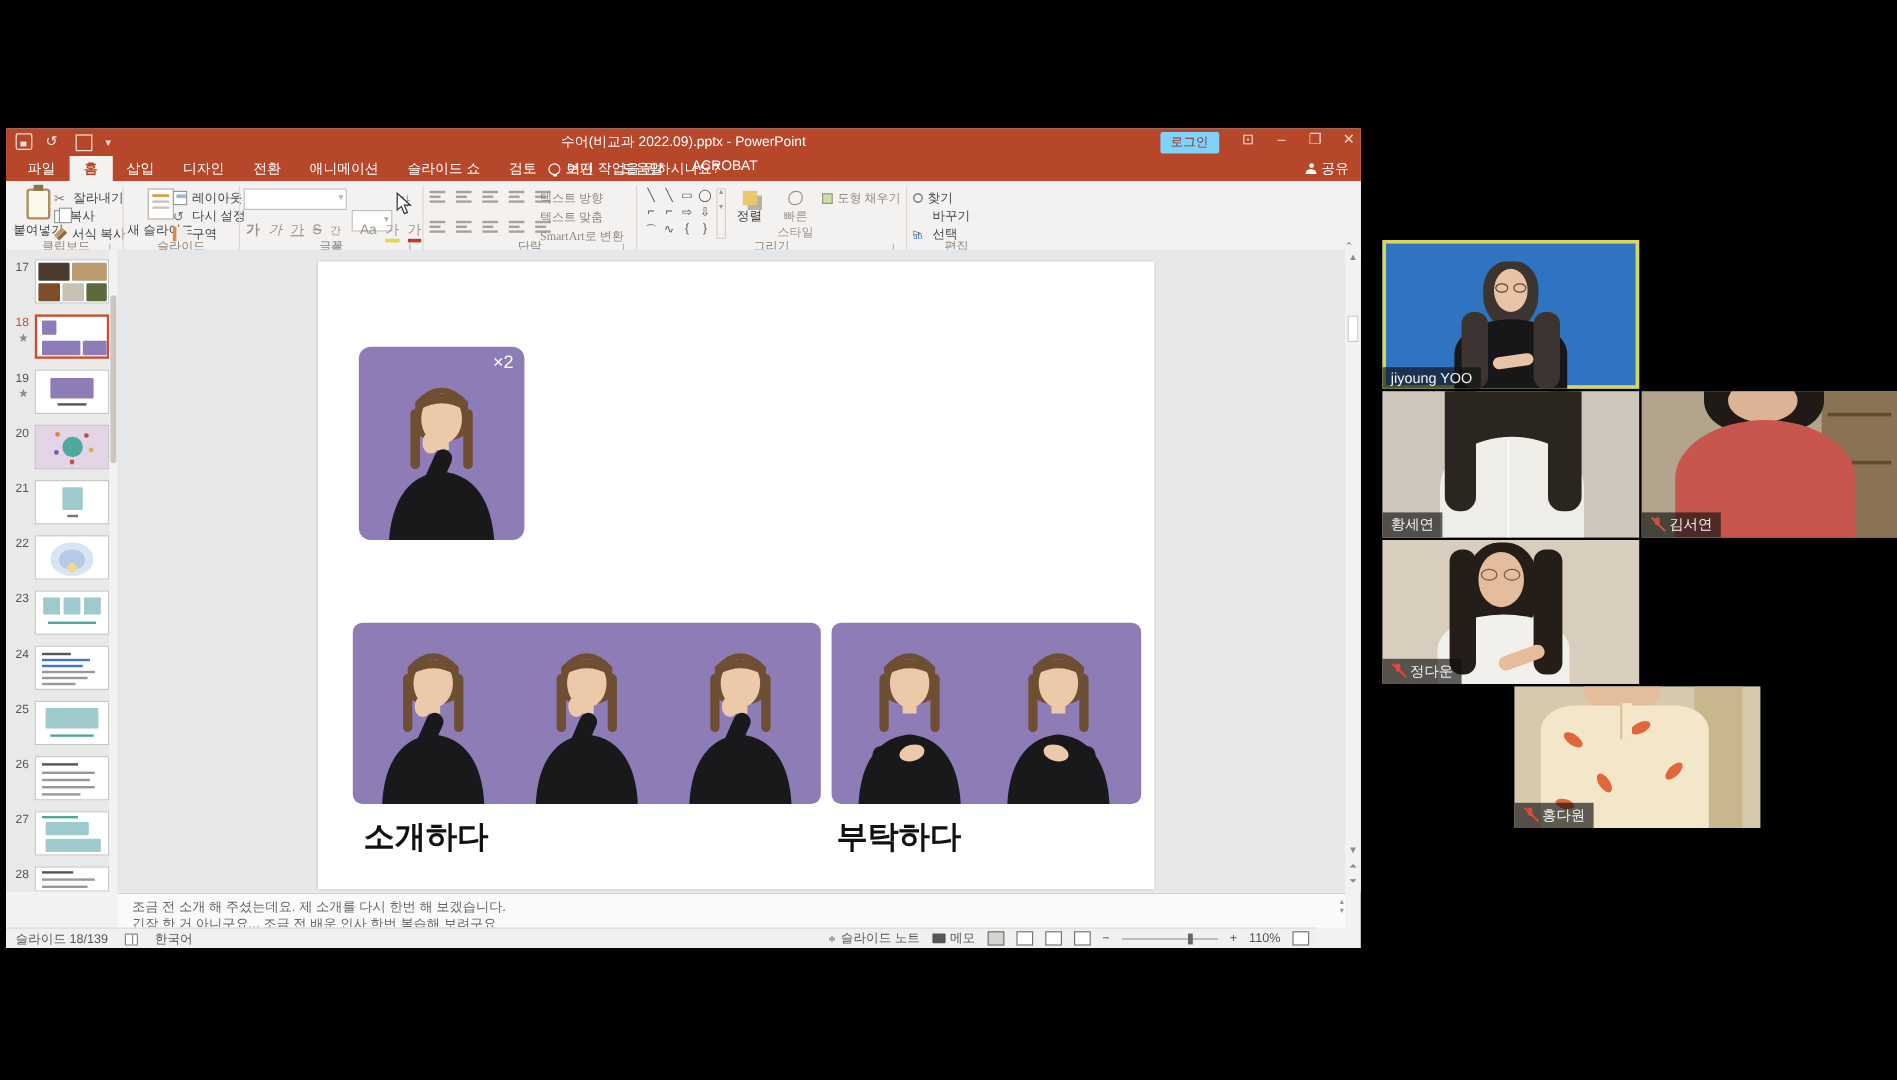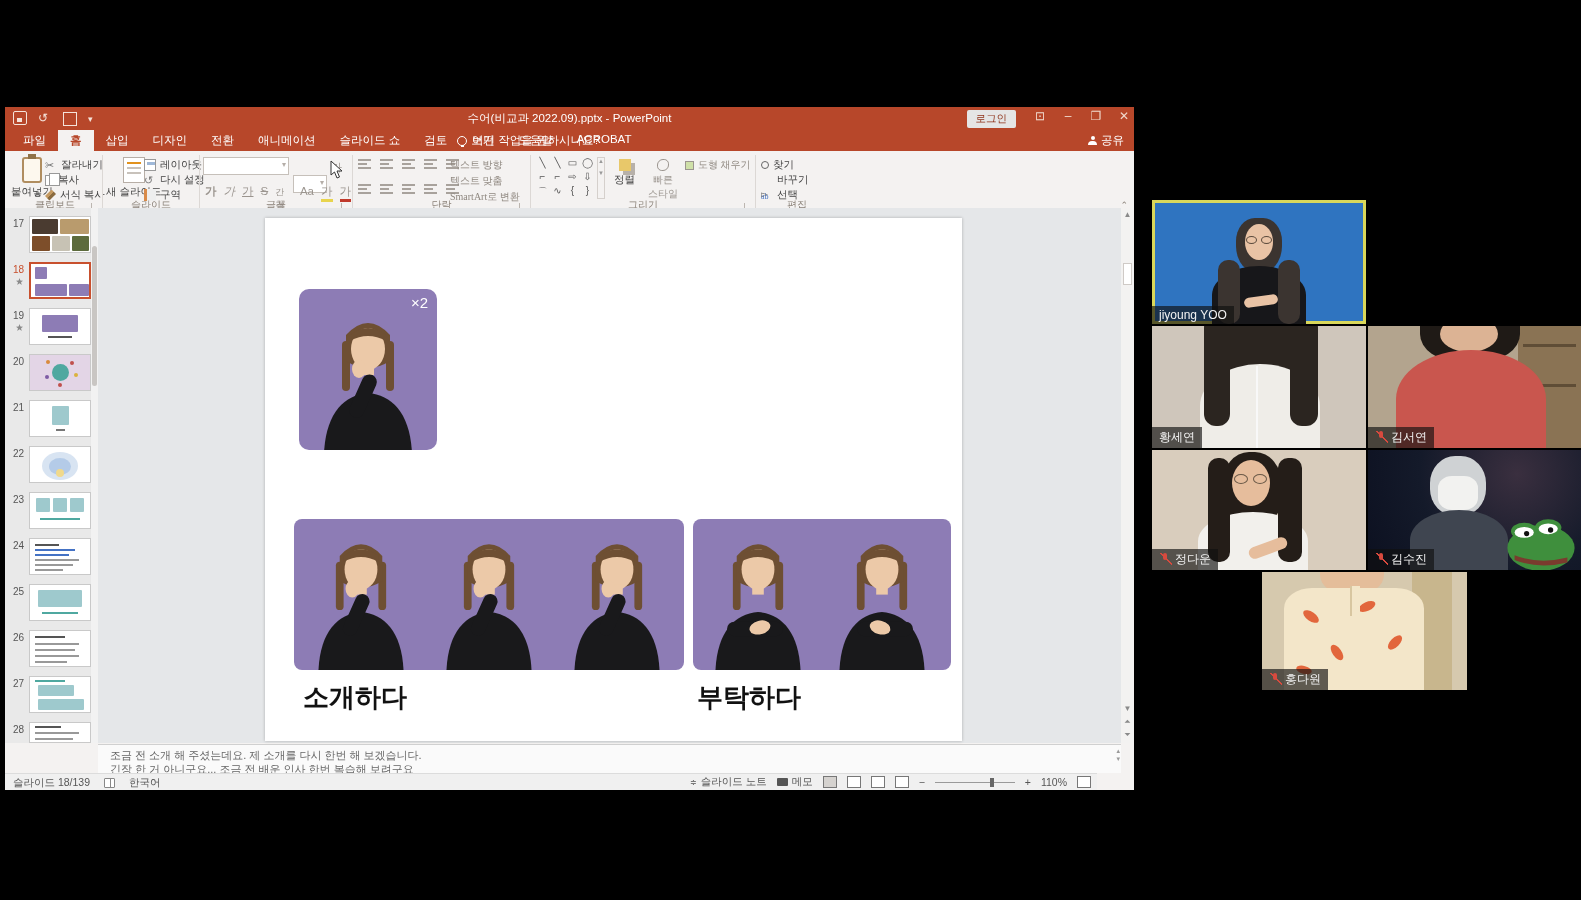--- a/index.html
+++ b/index.html
@@ -20,21 +20,21 @@
       repeating-linear-gradient(100deg, #8e3b20 0 6px, transparent 6px 14px);
   }
   .qat { position:absolute; left:8px; top:3px; display:flex; gap:11px; align-items:center; color:#f5e3da; font-size:12px; }
   .qat .qi { width:14px; height:14px; display:inline-block; position:relative; }
   .qi-save { border:1.5px solid #f5e3da; border-radius:2px; }
   .qi-save::after { content:""; position:absolute; left:3px; top:6px; width:5px; height:4px; background:#f5e3da; }
   .qi-undo::before { content:"\21BA"; font-size:12px; }
   .qi-present { border:1.5px solid #f5e3da; width:14px; height:10px; margin-top:2px; }
   .qi-more::before { content:"\25BE"; font-size:9px; }
   .tb-title { position:absolute; left:50%; transform:translateX(-50%); top:4px; font-size:11.5px; color:#fff; white-space:nowrap; }
-  .login-btn { position:absolute; right:118px; top:3px; background:#e5e5e5; color:#8E3118; font-size:10.5px; padding:2px 9px; border-radius:2px; }
+  .login-btn { position:absolute; right:118px; top:3px; background:#7dd3fc; color:#8E3118; font-size:10.5px; padding:2px 9px; border-radius:2px; }
   .win-ctl { position:absolute; right:4px; top:2px; display:flex; gap:16px; color:#f0d9cd; font-size:12px; align-items:center; }
   .wc { width:12px; text-align:center; }
 
   
   #tabrow { left:0; top:23px; width:1129px; height:21px; background:#B7472A; color:#fff; }
   .tabs { position:absolute; left:6px; top:0; display:flex; height:21px; }
   .tab { padding:3px 12px 0 12px; font-size:11.5px; white-space:nowrap; }
   .tab.sel { background:#F4F2F1; color:#B7472A; font-weight:bold; }
   .tellme { position:absolute; left:452px; top:3px; display:flex; gap:5px; align-items:center; font-size:11.5px; color:#fff; }
   .bulb { width:10px; height:10px; border:1.5px solid #fff; border-radius:50%; position:relative; }
@@ -620,39 +620,20 @@
     <div class="vbody" style="left:46px; top:62px; width:110px; height:58px; background:#f2f0ec;"></div>
     <div class="vhead" style="left:56px; top:8px; width:22px; height:104px; background:#241d18; border-radius:10px;"></div>
     <div class="vhead" style="left:126px; top:8px; width:24px; height:104px; background:#241d18; border-radius:10px;"></div>
     <div class="vhead" style="left:96px; top:92px; width:40px; height:12px; background:#e6bd9c; border-radius:6px; transform:rotate(-20deg);"></div>
     <div class="vlabel">
         <span class="mic-muted"></span>
         <span>정다운</span>
       </div>
   </div>
 
-  <div class="vtile" style="left:1368px; top:450px; width:213px; height:120px; background:radial-gradient(circle at 70% 20%, #3a2f3f 0%, #141a2a 55%, #0c1020 100%);">
-    <div class="vhead" style="left:62px; top:6px; width:56px; height:60px; background:#cfd2d4; border-radius:45%;"></div>
-    <div class="vhead" style="left:70px; top:26px; width:40px; height:34px; background:#f2f2f0; border-radius:35%;"></div>
-    <div class="vbody" style="left:42px; top:60px; width:98px; height:60px; background:#3f4550;"></div>
-    <svg viewBox="0 0 60 50" style="position:absolute; left:130px; top:62px; width:86px; height:60px;">
-      <ellipse cx="30" cy="30" rx="28" ry="19" fill="#3f8f3d"></ellipse>
-      <ellipse cx="16" cy="16" rx="11" ry="7" fill="#3f8f3d"></ellipse>
-      <ellipse cx="36" cy="13" rx="11" ry="7" fill="#3f8f3d"></ellipse>
-      <ellipse cx="16" cy="17" rx="8" ry="4.5" fill="#fff"></ellipse>
-      <ellipse cx="36" cy="14" rx="8" ry="4.5" fill="#fff"></ellipse>
-      <circle cx="18" cy="18" r="2.2" fill="#111"></circle>
-      <circle cx="38" cy="15" r="2.2" fill="#111"></circle>
-      <path d="M8 36 Q28 44 52 38 L52 42 Q28 48 8 40 Z" fill="#7a3b2e"></path>
-    </svg>
-    <div class="vlabel">
-        <span class="mic-muted"></span>
-        <span>김수진</span>
-      </div>
-  </div>
 
   <div class="vtile" style="left:1262px; top:572px; width:205px; height:118px; background:#d6c9ae;">
     <div class="vhead" style="left:150px; top:0; width:40px; height:118px; background:#c8b68d; border-radius:0;"></div>
     <div class="vhead" style="left:58px; top:-26px; width:64px; height:48px; background:#e4bd9a; border-radius:40%;"></div>
     <div class="vbody" style="left:22px; top:16px; width:140px; height:102px; background:#f3e6c9; border-radius:20% 20% 0 0;"></div>
     <div class="vhead" style="left:40px; top:40px; width:18px; height:9px; background:#e2663c; transform:rotate(35deg);"></div>
     <div class="vhead" style="left:96px; top:30px; width:18px; height:9px; background:#e2663c; transform:rotate(-25deg);"></div>
     <div class="vhead" style="left:66px; top:76px; width:18px; height:9px; background:#e2663c; transform:rotate(55deg);"></div>
     <div class="vhead" style="left:124px; top:66px; width:18px; height:9px; background:#e2663c; transform:rotate(-45deg);"></div>
     <div class="vhead" style="left:34px; top:94px; width:16px; height:8px; background:#e2663c; transform:rotate(15deg);"></div>

